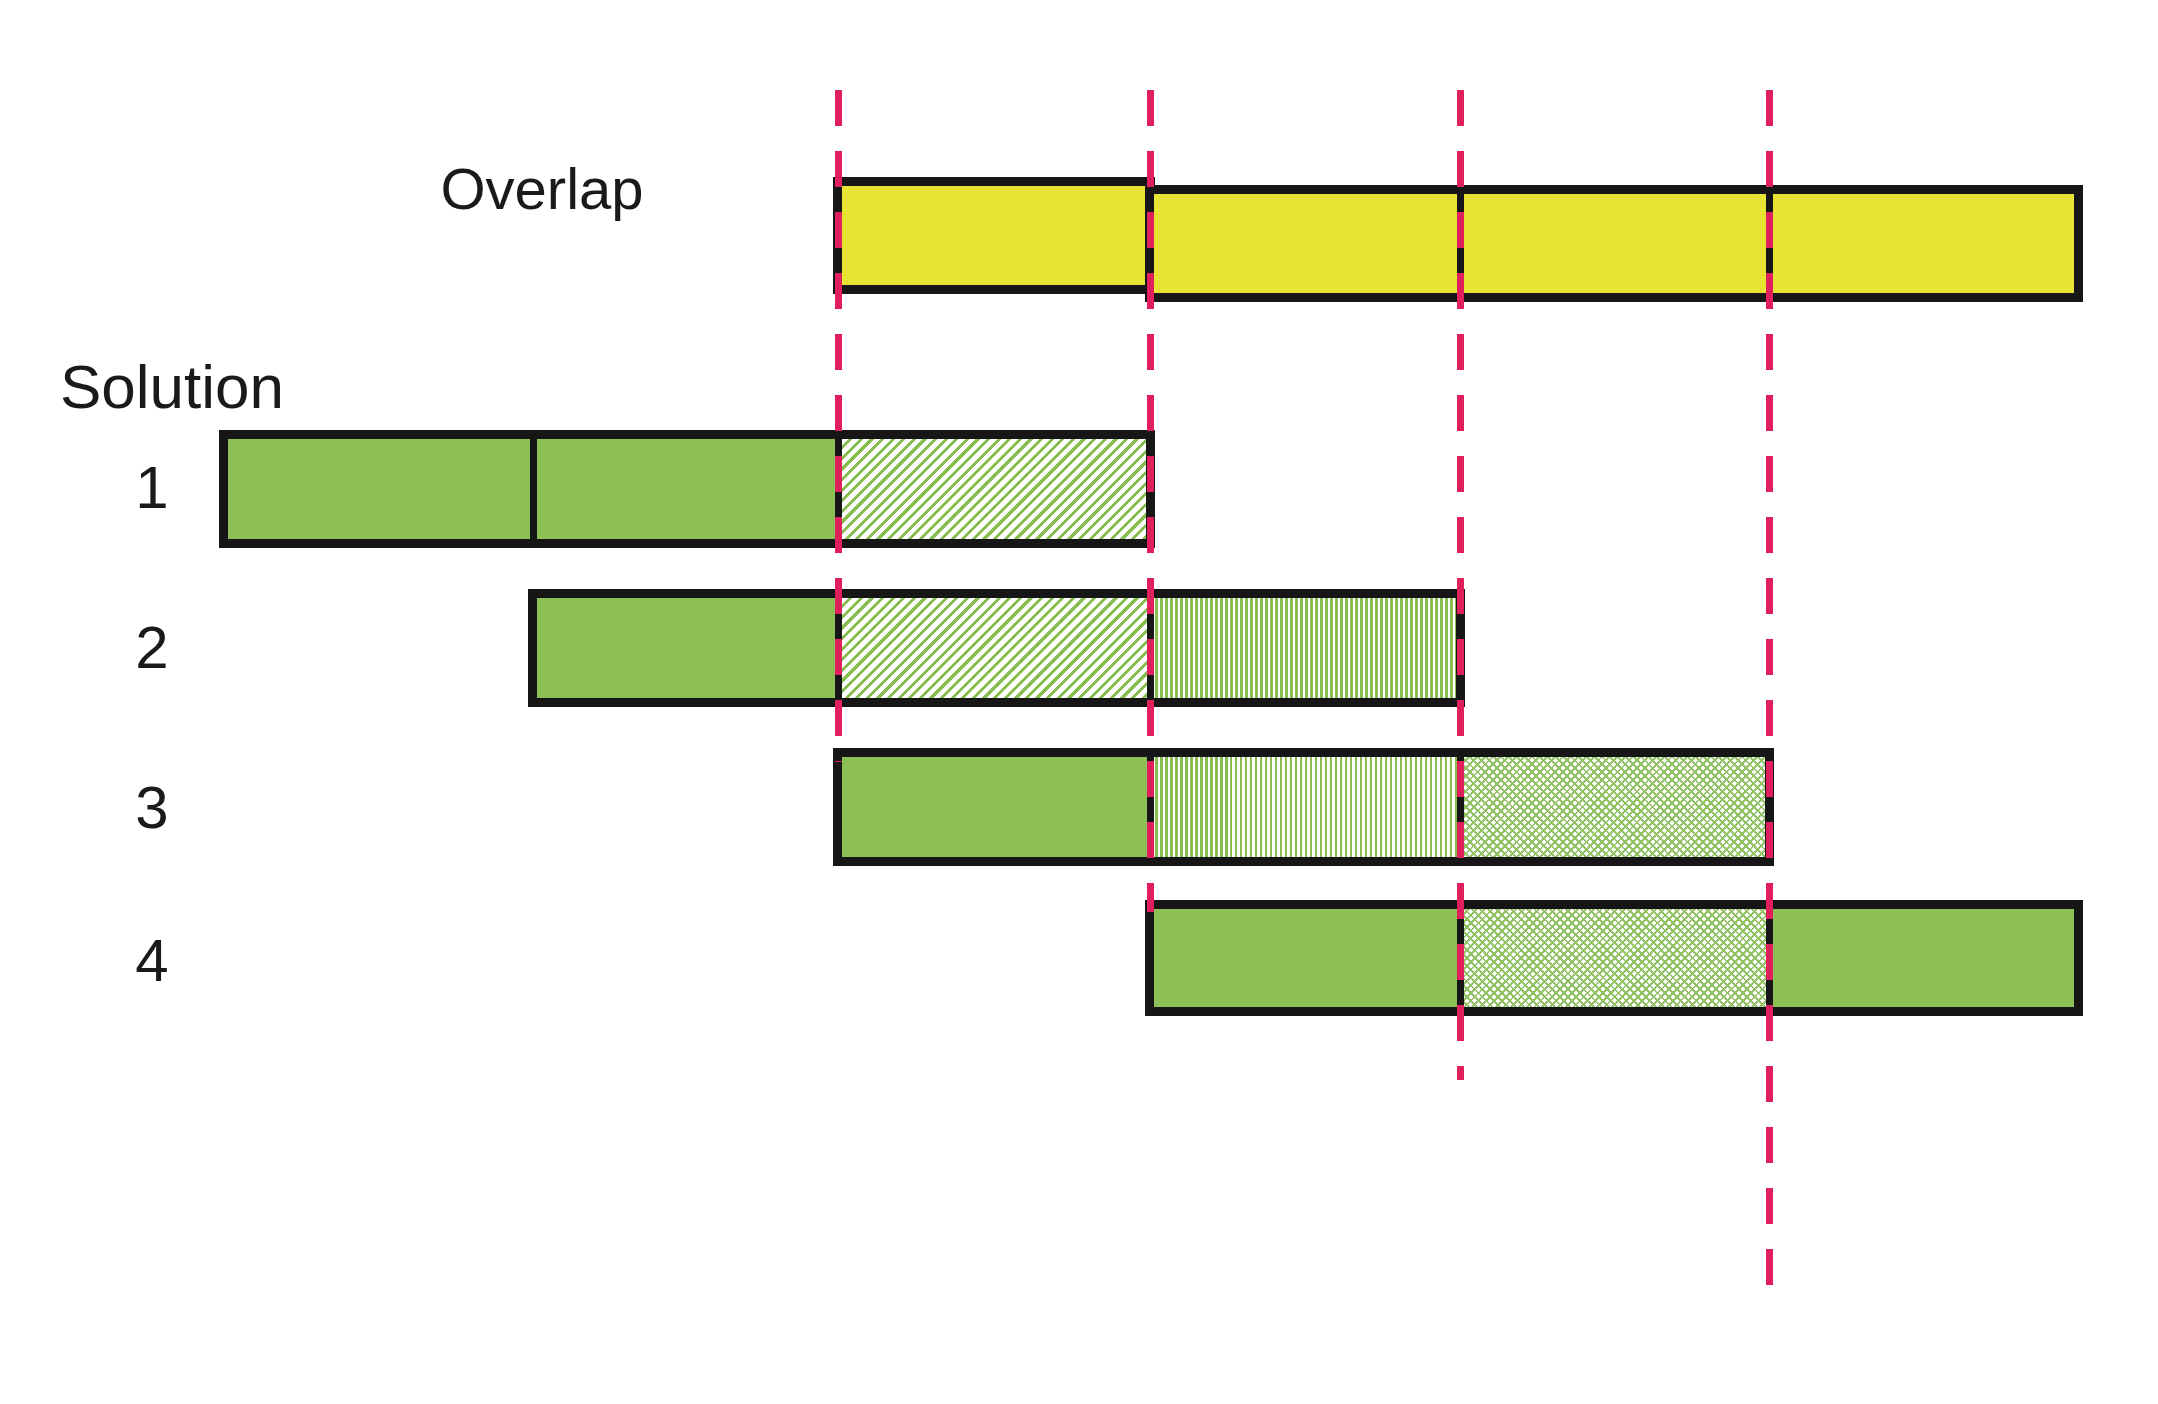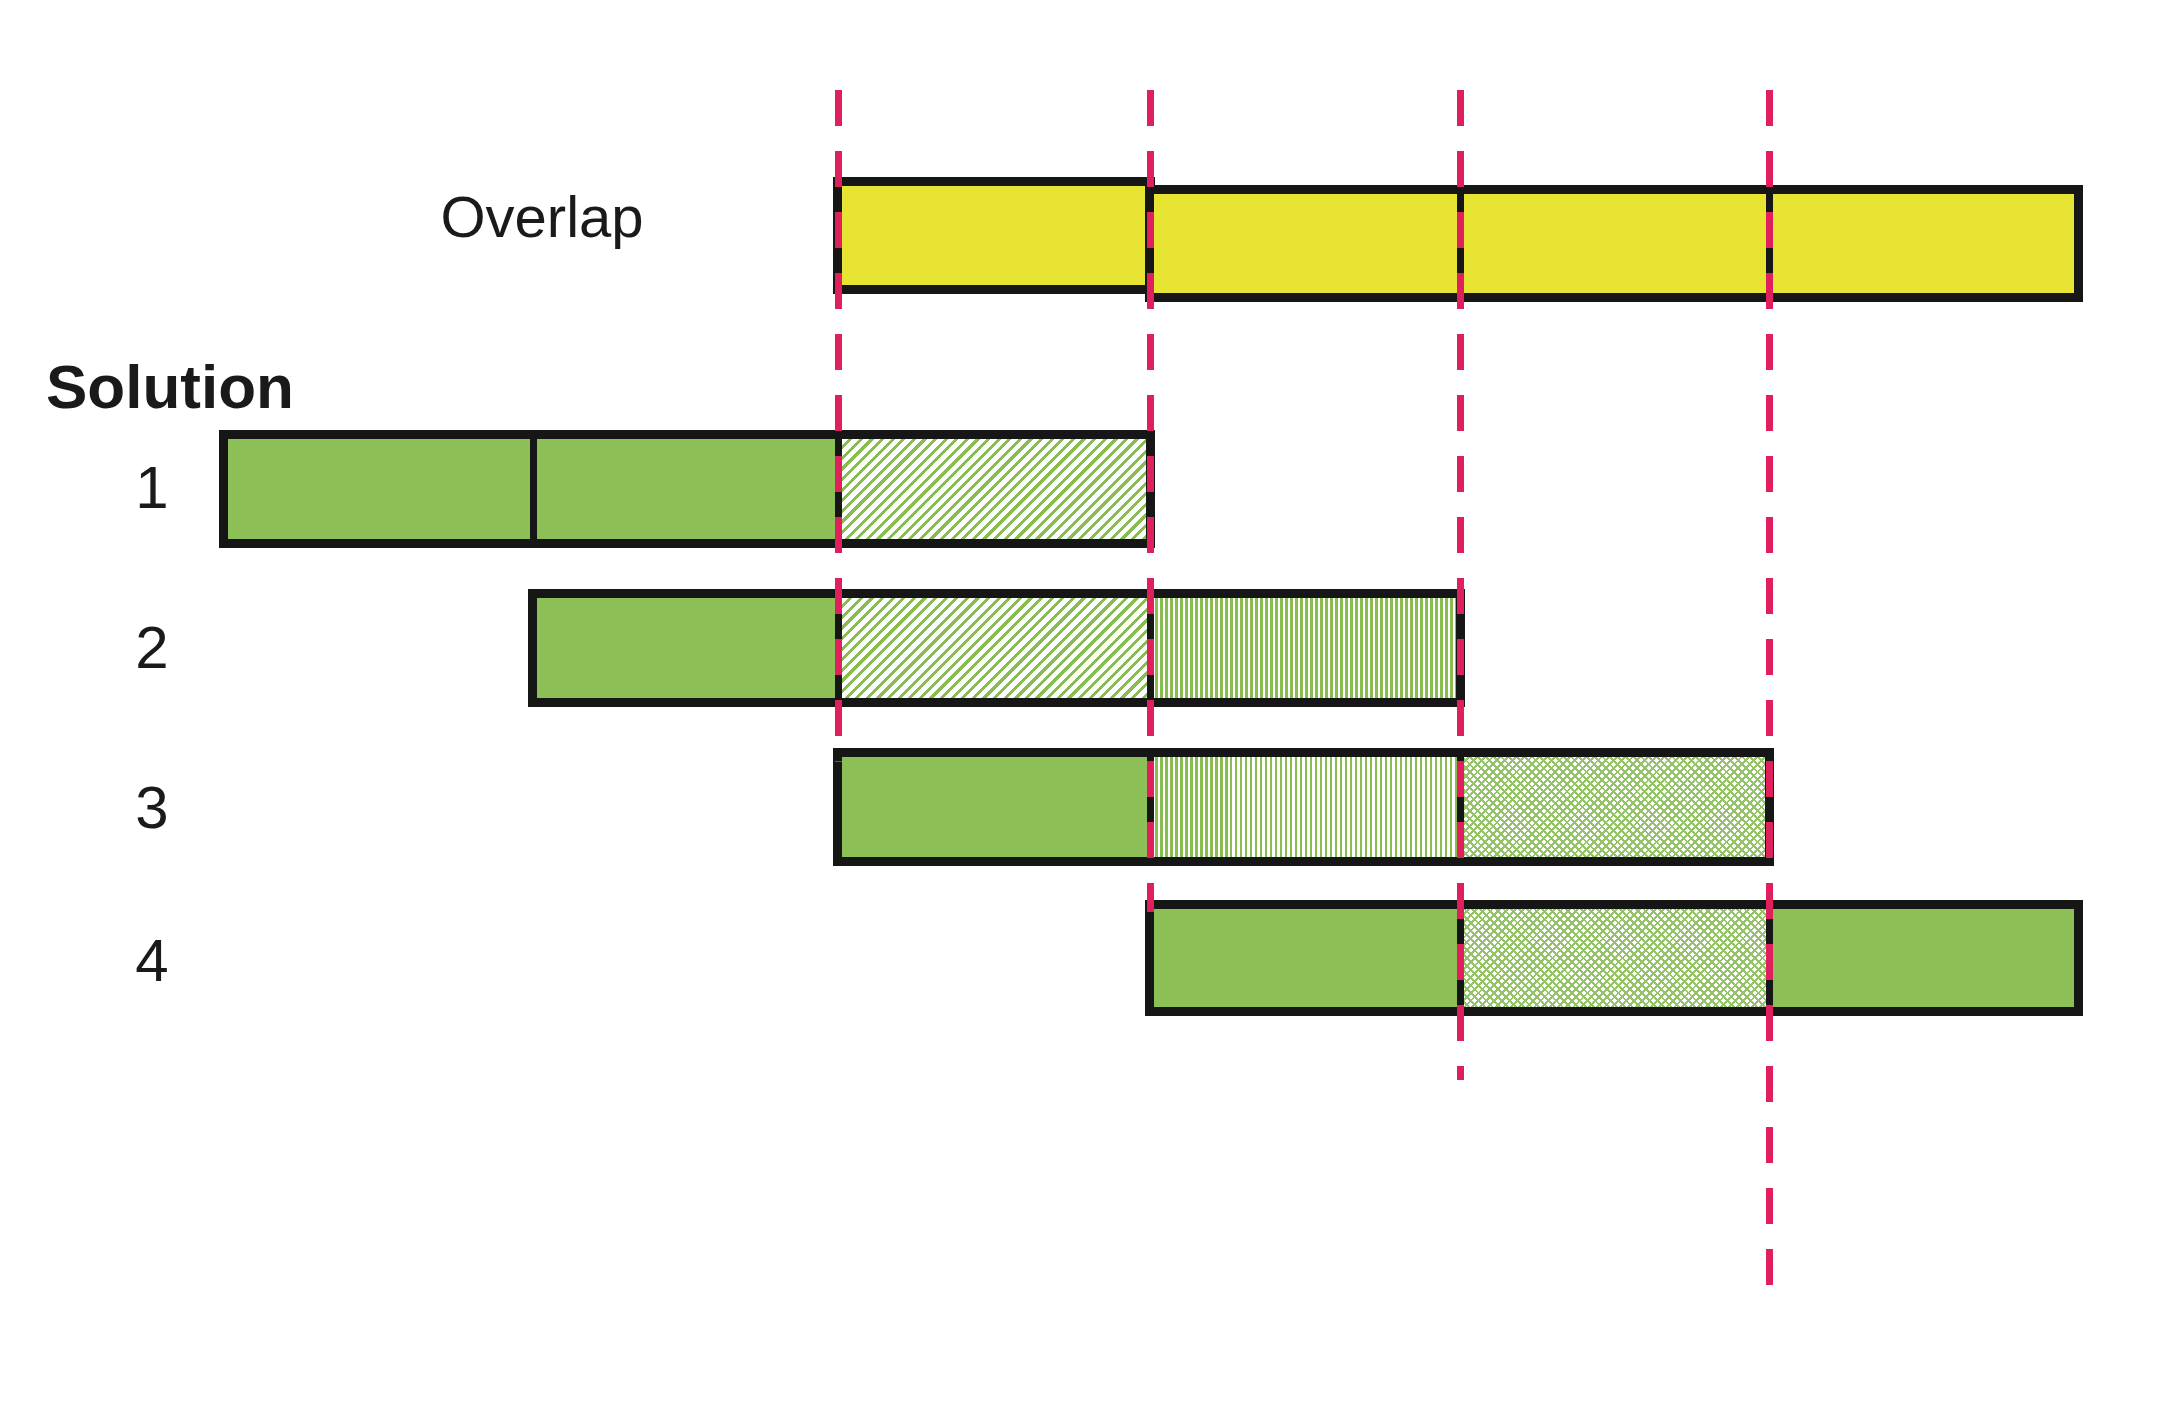--- a/index.html
+++ b/index.html
@@ -13,22 +13,22 @@
     --bg:#ffffff;
   }
   html,body{margin:0;padding:0;}
   body{
     width:2158px;height:1404px;position:relative;overflow:hidden;
     background:var(--bg);
     font-family:"Liberation Sans", sans-serif;
   }
   .canvas{position:absolute;inset:0;}
   .txt{position:absolute;color:var(--text);line-height:1.08;}
-  #overlap-label{left:427px;top:158px;width:230px;text-align:center;font-size:58px;margin-top:28px;}
-  #solution-label{left:46px;top:354px;font-size:62px;font-weight:bold;}
+  #overlap-label{left:427px;top:158px;width:230px;text-align:center;font-size:58px;}
+  #solution-label{left:60px;top:354px;font-size:62px;}
   .rowlab{position:absolute;left:92px;width:120px;text-align:center;font-size:60px;color:var(--text);}
   #rowlab-1{top:453px;}
   #rowlab-2{top:613px;}
   #rowlab-3{top:773px;}
   #rowlab-4{top:926px;}
 
   .bar{position:absolute;border:9px solid var(--black);box-sizing:border-box;background:#fff;}
   .seg{position:absolute;top:0;height:100%;}
   .divider{position:absolute;top:0;height:100%;width:7px;background:var(--black);z-index:3;}
   .vdash{

